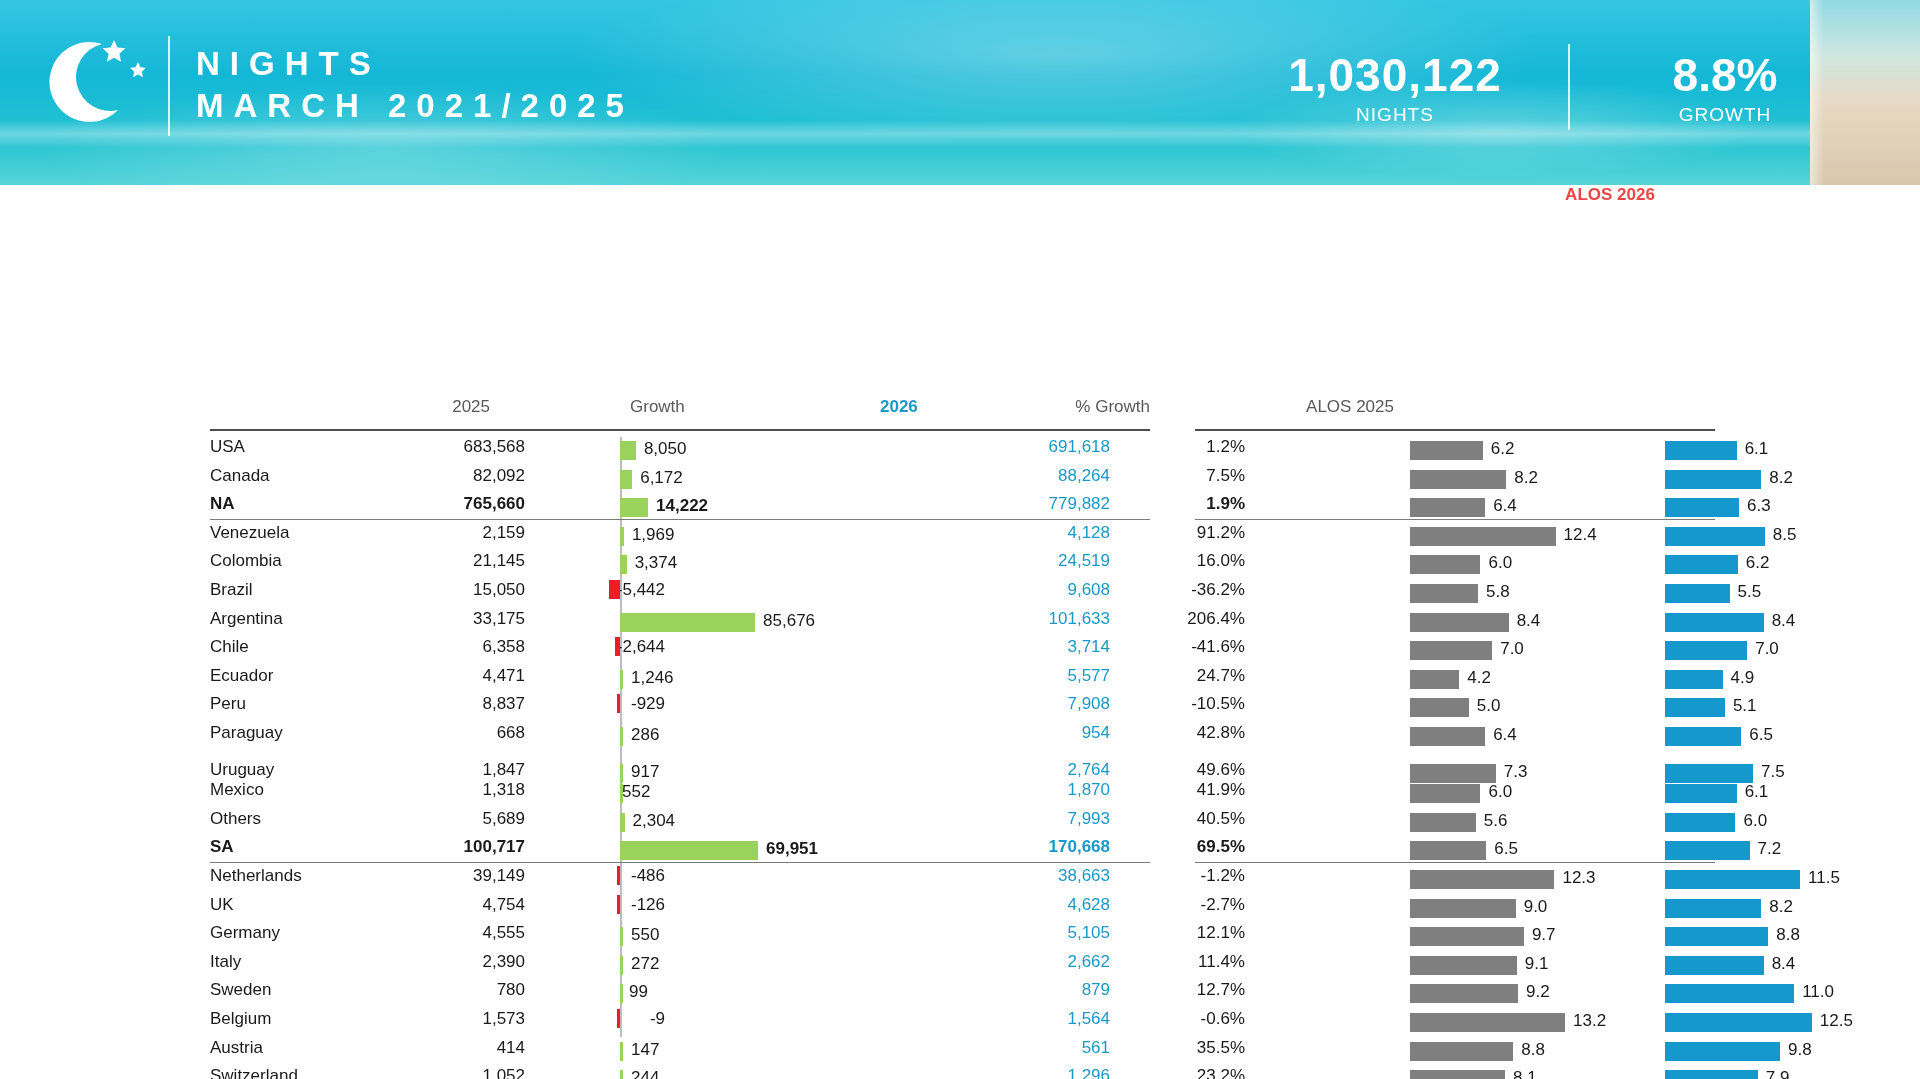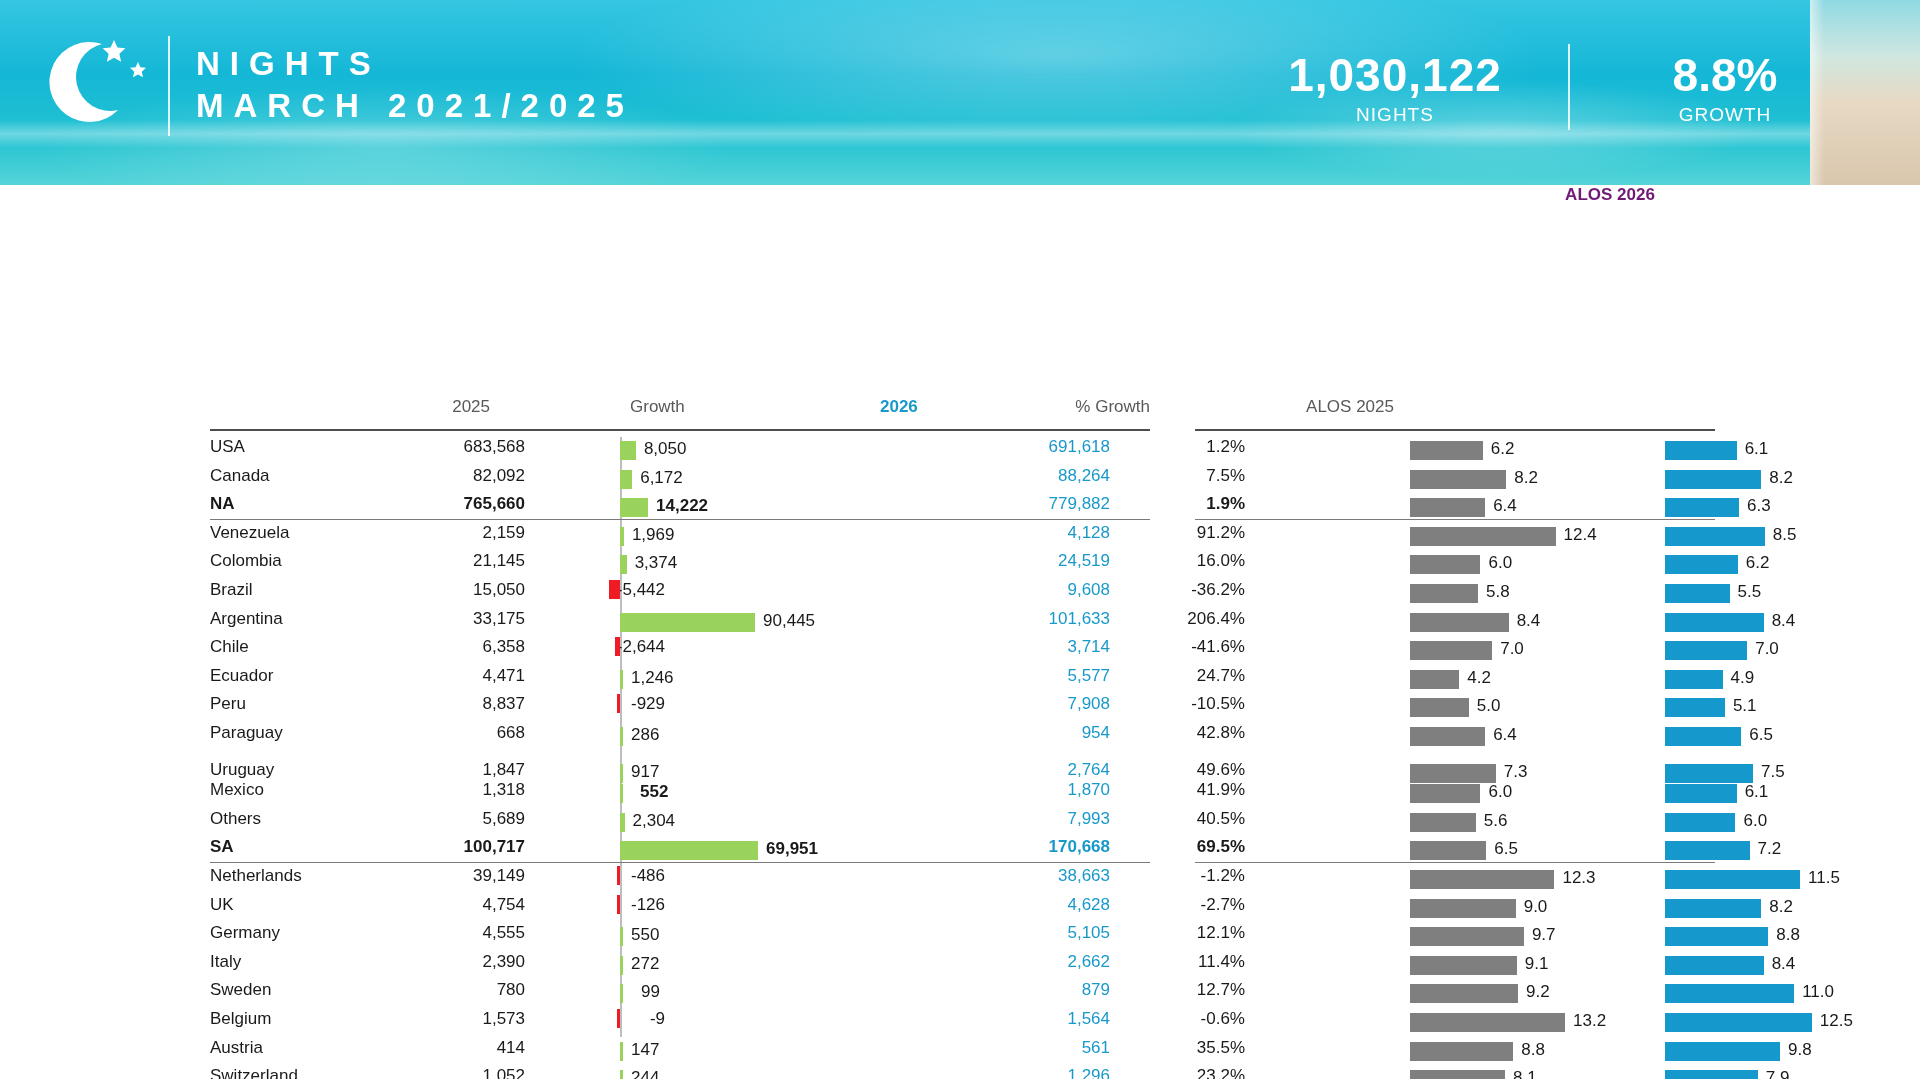--- a/index.html
+++ b/index.html
@@ -34,21 +34,21 @@
   .kpi-div{position:absolute;left:1568px;top:44px;width:2px;height:86px;background:rgba(255,255,255,0.85);}
   .kpi2{position:absolute;left:1600px;top:48px;text-align:center;width:250px;color:#fff;}
   .kpi2 .num{font-size:46px;font-weight:bold;line-height:54px;}
   .kpi2 .lbl{font-size:19px;letter-spacing:1px;margin-top:2px;}
 
   
   .sheet{position:relative;width:1920px;height:894px;background:#fff;}
 
   .hdr{position:absolute;top:212px;font-size:17px;color:#595959;}
   .hdr.b2026{color:#1899c9;font-weight:bold;}
-  .hdr.alos26{color:#701a75;font-weight:bold;}
+  .hdr.alos26{color:#ef4444;font-weight:bold;}
 
   .row{position:absolute;left:210px;width:1500px;height:28px;font-size:17px;color:#1a1a1a;}
   .row .country{position:absolute;left:0;top:0;width:170px;}
   .row .v2025{position:absolute;left:170px;top:0;width:145px;text-align:right;}
   .row .neg{position:absolute;left:325px;top:0;width:130px;text-align:right;}
   .row .v2026{position:absolute;left:760px;top:0;width:140px;text-align:right;color:#1899c9;}
   .row .pct{position:absolute;left:915px;top:0;width:120px;text-align:right;}
   .row.total-row .v2026,.row.sub .v2026{font-weight:bold;}
 
   
@@ -224,21 +224,21 @@
         <div class="alos26">
           <div class="abar b" style="width:64.58333333333333px;"></div>
           <div class="aval" style="left:72.58333333333333px;">5.5</div>
         </div>
       </div>
       <div class="row" style="top: 423.6px;">
         <div class="country" style="">Argentina</div>
         <div class="v2025" style="">33,175</div>
         <div class="gzone">
           <div class="gbar pos" style="width:135.05459535960887px;"></div>
-          <div class="gval" style="left:143.05459535960887px;">90,445</div>
+          <div class="gval" style="left:143.05459535960887px;">85,676</div>
         </div>
         <div class="v2026" style="">101,633</div>
         <div class="pct" style="">206.4%</div>
         <div class="alos25">
           <div class="abar g" style="width:98.63636363636364px;"></div>
           <div class="aval" style="left:106.63636363636364px;">8.4</div>
         </div>
         <div class="alos26">
           <div class="abar b" style="width:98.63636363636364px;"></div>
           <div class="aval" style="left:106.63636363636364px;">8.4</div>
@@ -332,21 +332,21 @@
         <div class="alos26">
           <div class="abar b" style="width:88.06818181818181px;"></div>
           <div class="aval" style="left:96.06818181818181px;">7.5</div>
         </div>
       </div>
       <div class="row" style="top: 595.2px;">
         <div class="country" style="">Mexico</div>
         <div class="v2025" style="">1,318</div>
         <div class="gzone">
           <div class="gbar pos" style="width:3px;"></div>
-          <div class="gval" style="left:20px;font-weight:bold;">552</div>
+          <div class="gval" style="left:2px;">552</div>
         </div>
         <div class="v2026" style="">1,870</div>
         <div class="pct" style="">41.9%</div>
         <div class="alos25">
           <div class="abar g" style="width:70.45454545454545px;"></div>
           <div class="aval" style="left:78.45454545454545px;">6.0</div>
         </div>
         <div class="alos26">
           <div class="abar b" style="width:71.62878787878788px;"></div>
           <div class="aval" style="left:79.62878787878788px;">6.1</div>
@@ -458,21 +458,21 @@
         <div class="alos26">
           <div class="abar b" style="width:98.63636363636364px;"></div>
           <div class="aval" style="left:106.63636363636364px;">8.4</div>
         </div>
       </div>
       <div class="row" style="top: 795.4px;">
         <div class="country" style="">Sweden</div>
         <div class="v2025" style="">780</div>
         <div class="gzone">
           <div class="gbar pos" style="width:3px;"></div>
-          <div class="gval" style="left:21px;">99</div>
+          <div class="gval" style="left:9px;">99</div>
         </div>
         <div class="v2026" style="">879</div>
         <div class="pct" style="">12.7%</div>
         <div class="alos25">
           <div class="abar g" style="width:108.03030303030302px;"></div>
           <div class="aval" style="left:116.03030303030302px;">9.2</div>
         </div>
         <div class="alos26">
           <div class="abar b" style="width:129.16666666666666px;"></div>
           <div class="aval" style="left:137.16666666666666px;">11.0</div>

